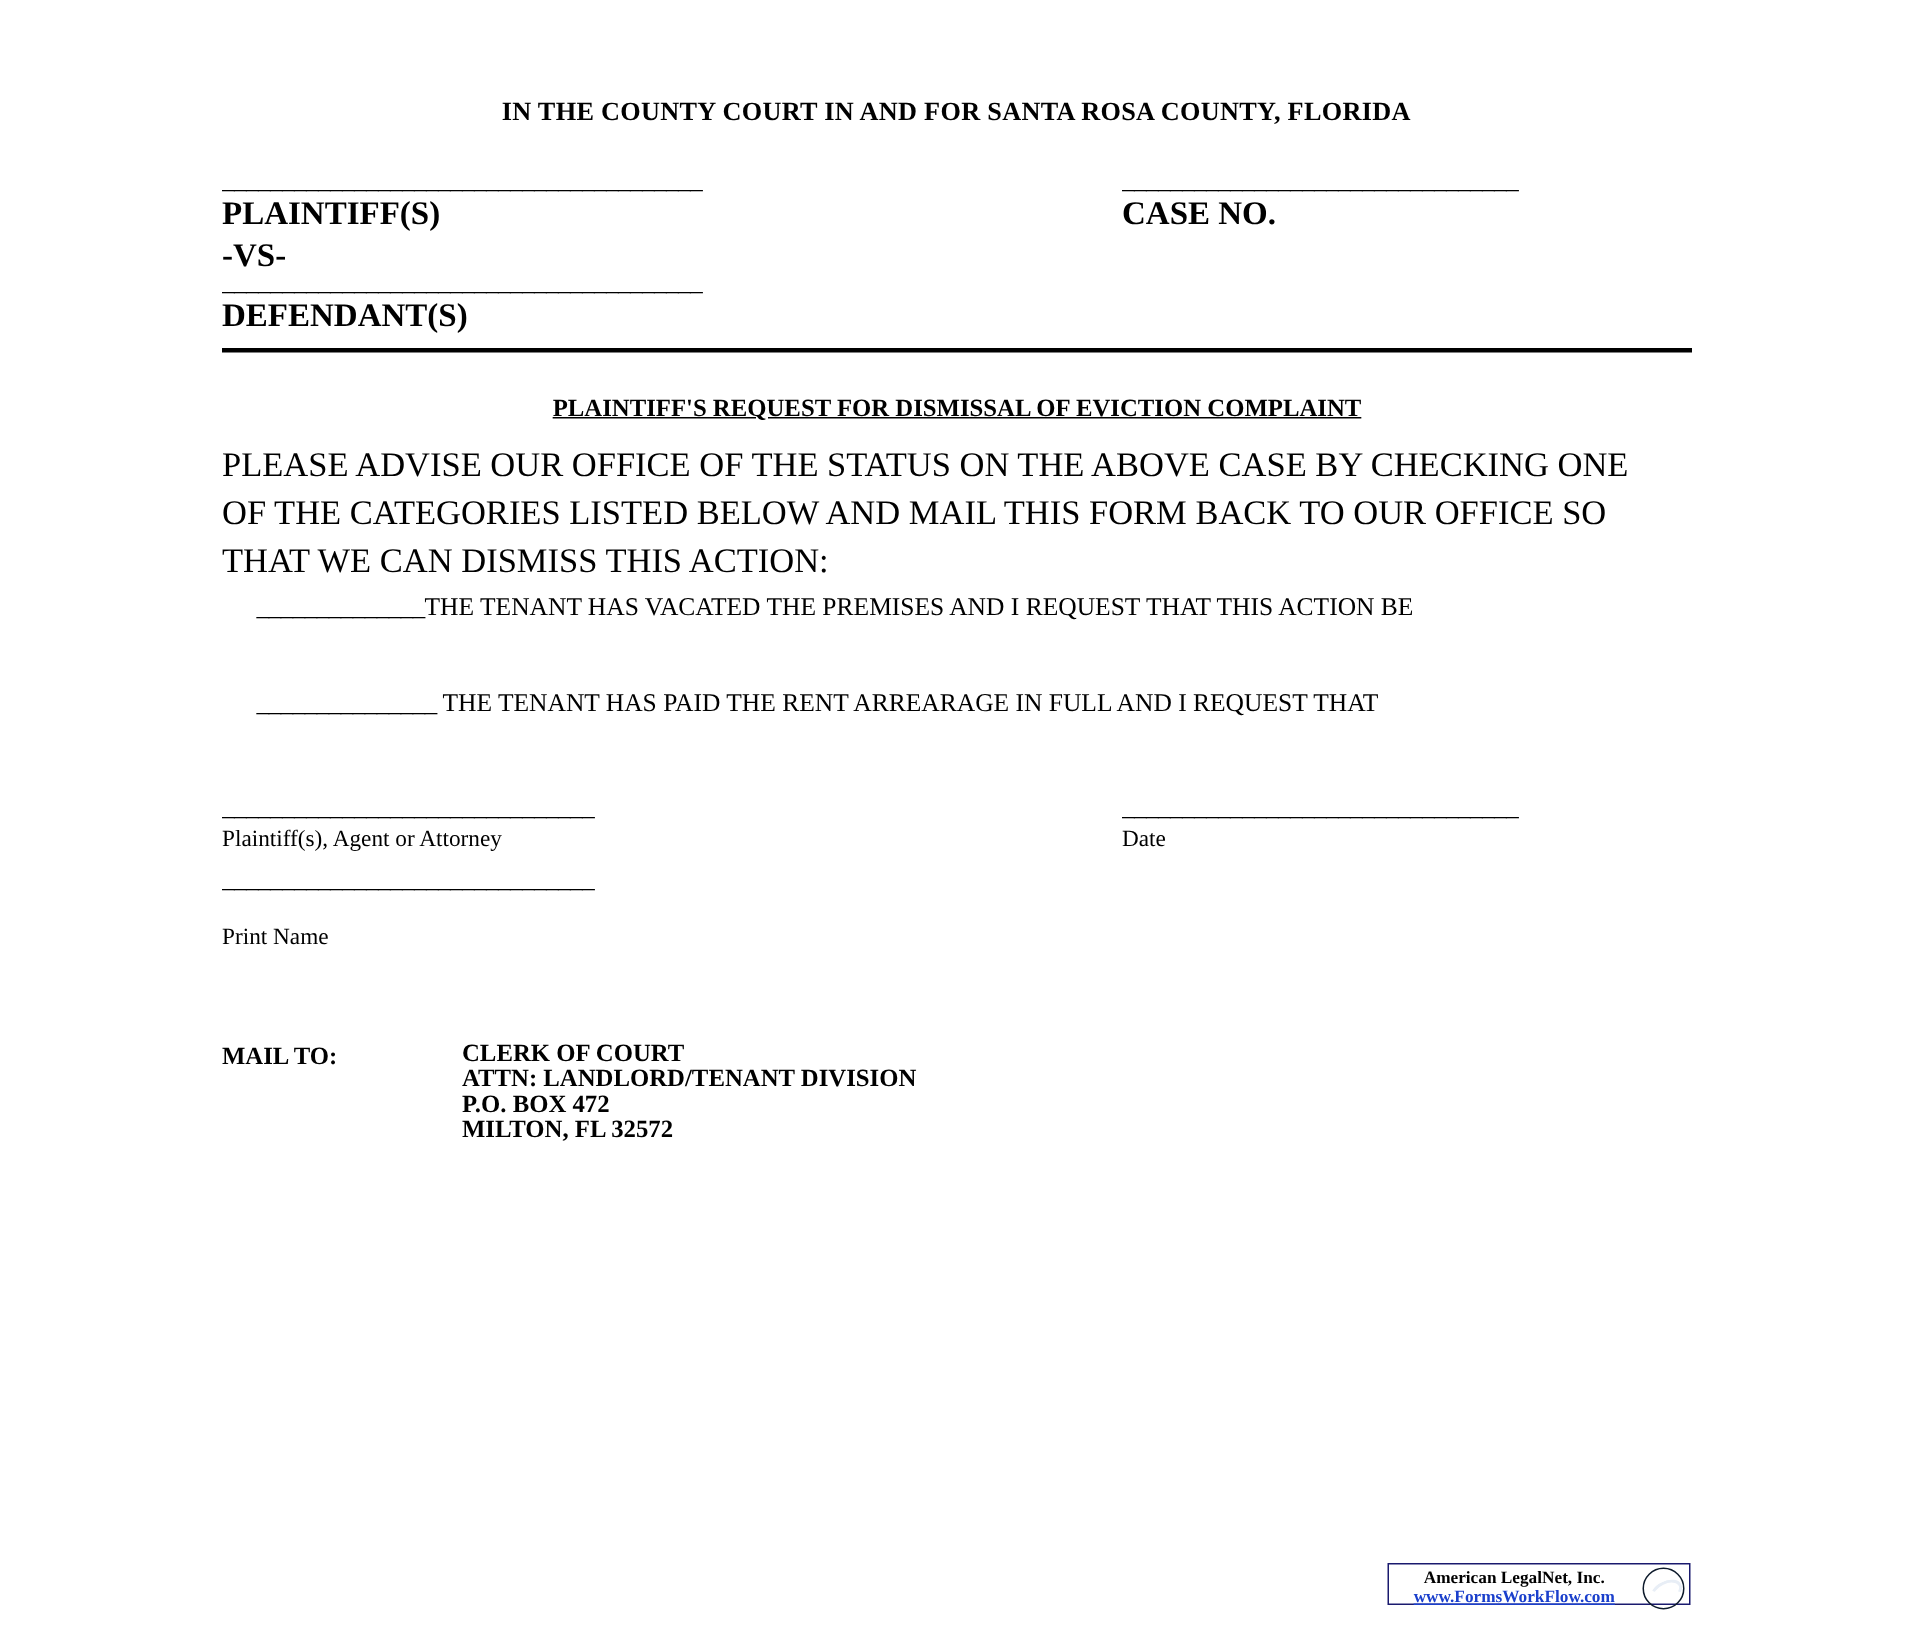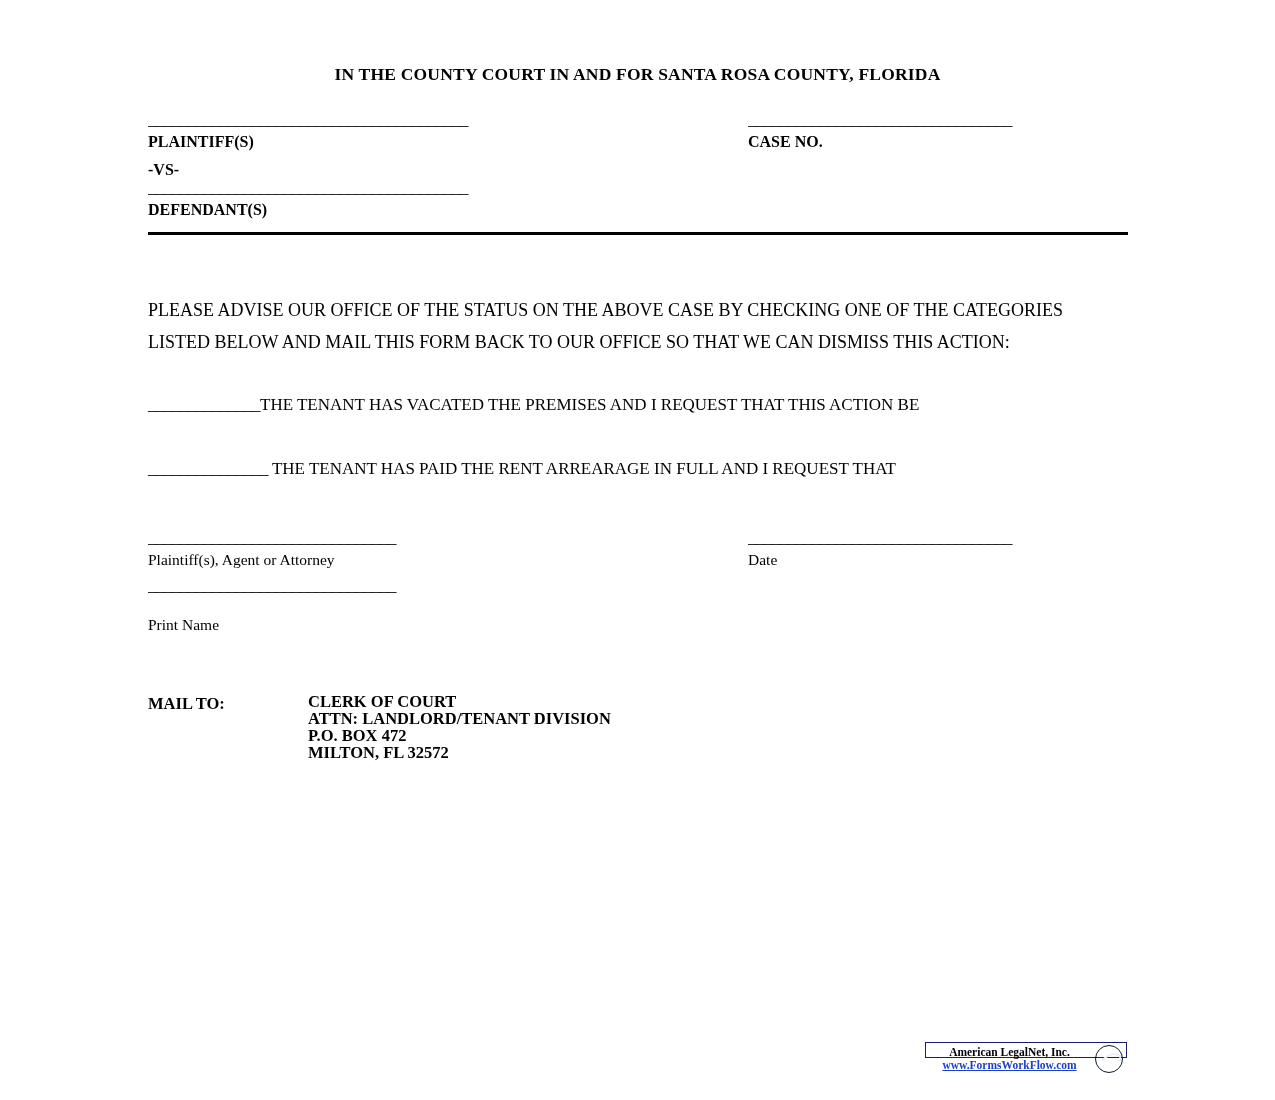--- a/index.html
+++ b/index.html
@@ -55,21 +55,21 @@
     position: absolute;
     left: 0;
     width: 470px;
   }
   .cap-right {
     position: absolute;
     left: 600px;
     width: 400px;
   }
   .cap-label {
-    font-size: 16px;
+    font-size: 22px;
     font-weight: bold;
     line-height: 19px;
     display: block;
   }
 
   .l1 { top: 0px; }
   .l2 { top: 20px; }
   .l3 { top: 48px; }
   .l4 { top: 68px; }
   .l5 { top: 88px; }
@@ -97,36 +97,37 @@
   .doc-title span {
     text-decoration: underline;
   }
 
   
   .body-para {
     position: absolute;
     left: 148px;
     top: 294px;
     width: 950px;
-    font-size: 18px;
+    font-size: 23px;
     line-height: 32px;
   }
 
   
   .option {
     position: absolute;
     left: 148px;
     width: 980px;
     font-size: 17px;
     line-height: 32px;
   }
   .opt1 { top: 389px; }
   .opt2 { top: 453px; }
   .opt-blank {
     letter-spacing: -0.5px;
+    margin-left: 23px;
   }
   .opt-cont {
     display: block;
     padding-left: 150px;
   }
 
   
   .sig {
     position: absolute;
     left: 148px;
@@ -174,21 +175,21 @@
     display: block;
     margin-bottom: 0.6px;
   }
 
   
   .stamp {
     position: absolute;
     left: 925px;
     top: 1042px;
     width: 202px;
-    height: 16px;
+    height: 28px;
     border: 1px solid #1a1a6e;
     background: #ffffff;
     box-sizing: border-box;
   }
   .stamp-text {
     position: absolute;
     left: 6px;
     top: 3px;
     width: 155px;
     text-align: center;
@@ -264,20 +265,23 @@
       <span class="rule">________________________________________</span>
     </div>
     <div class="cap-left l5">
       <span class="cap-label">DEFENDANT(S)</span>
     </div>
 
   </div>
 
   <div class="divider"></div>
 
+  <div class="doc-title">
+    <span>PLAINTIFF'S REQUEST FOR DISMISSAL OF EVICTION COMPLAINT</span>
+  </div>
 
   <div class="body-para">PLEASE ADVISE OUR OFFICE OF THE STATUS ON THE ABOVE CASE BY CHECKING ONE OF THE CATEGORIES LISTED BELOW AND MAIL THIS FORM BACK TO OUR OFFICE SO THAT WE CAN DISMISS THIS ACTION:</div>
 
   <div class="option opt1">
     <span class="opt-blank">______________</span><span>THE TENANT HAS VACATED THE PREMISES AND I REQUEST THAT THIS ACTION BE</span>
   </div>
 
   <div class="option opt2">
     <span class="opt-blank">_______________</span><span> THE TENANT HAS PAID THE RENT ARREARAGE IN FULL AND I REQUEST THAT</span>
   </div>

